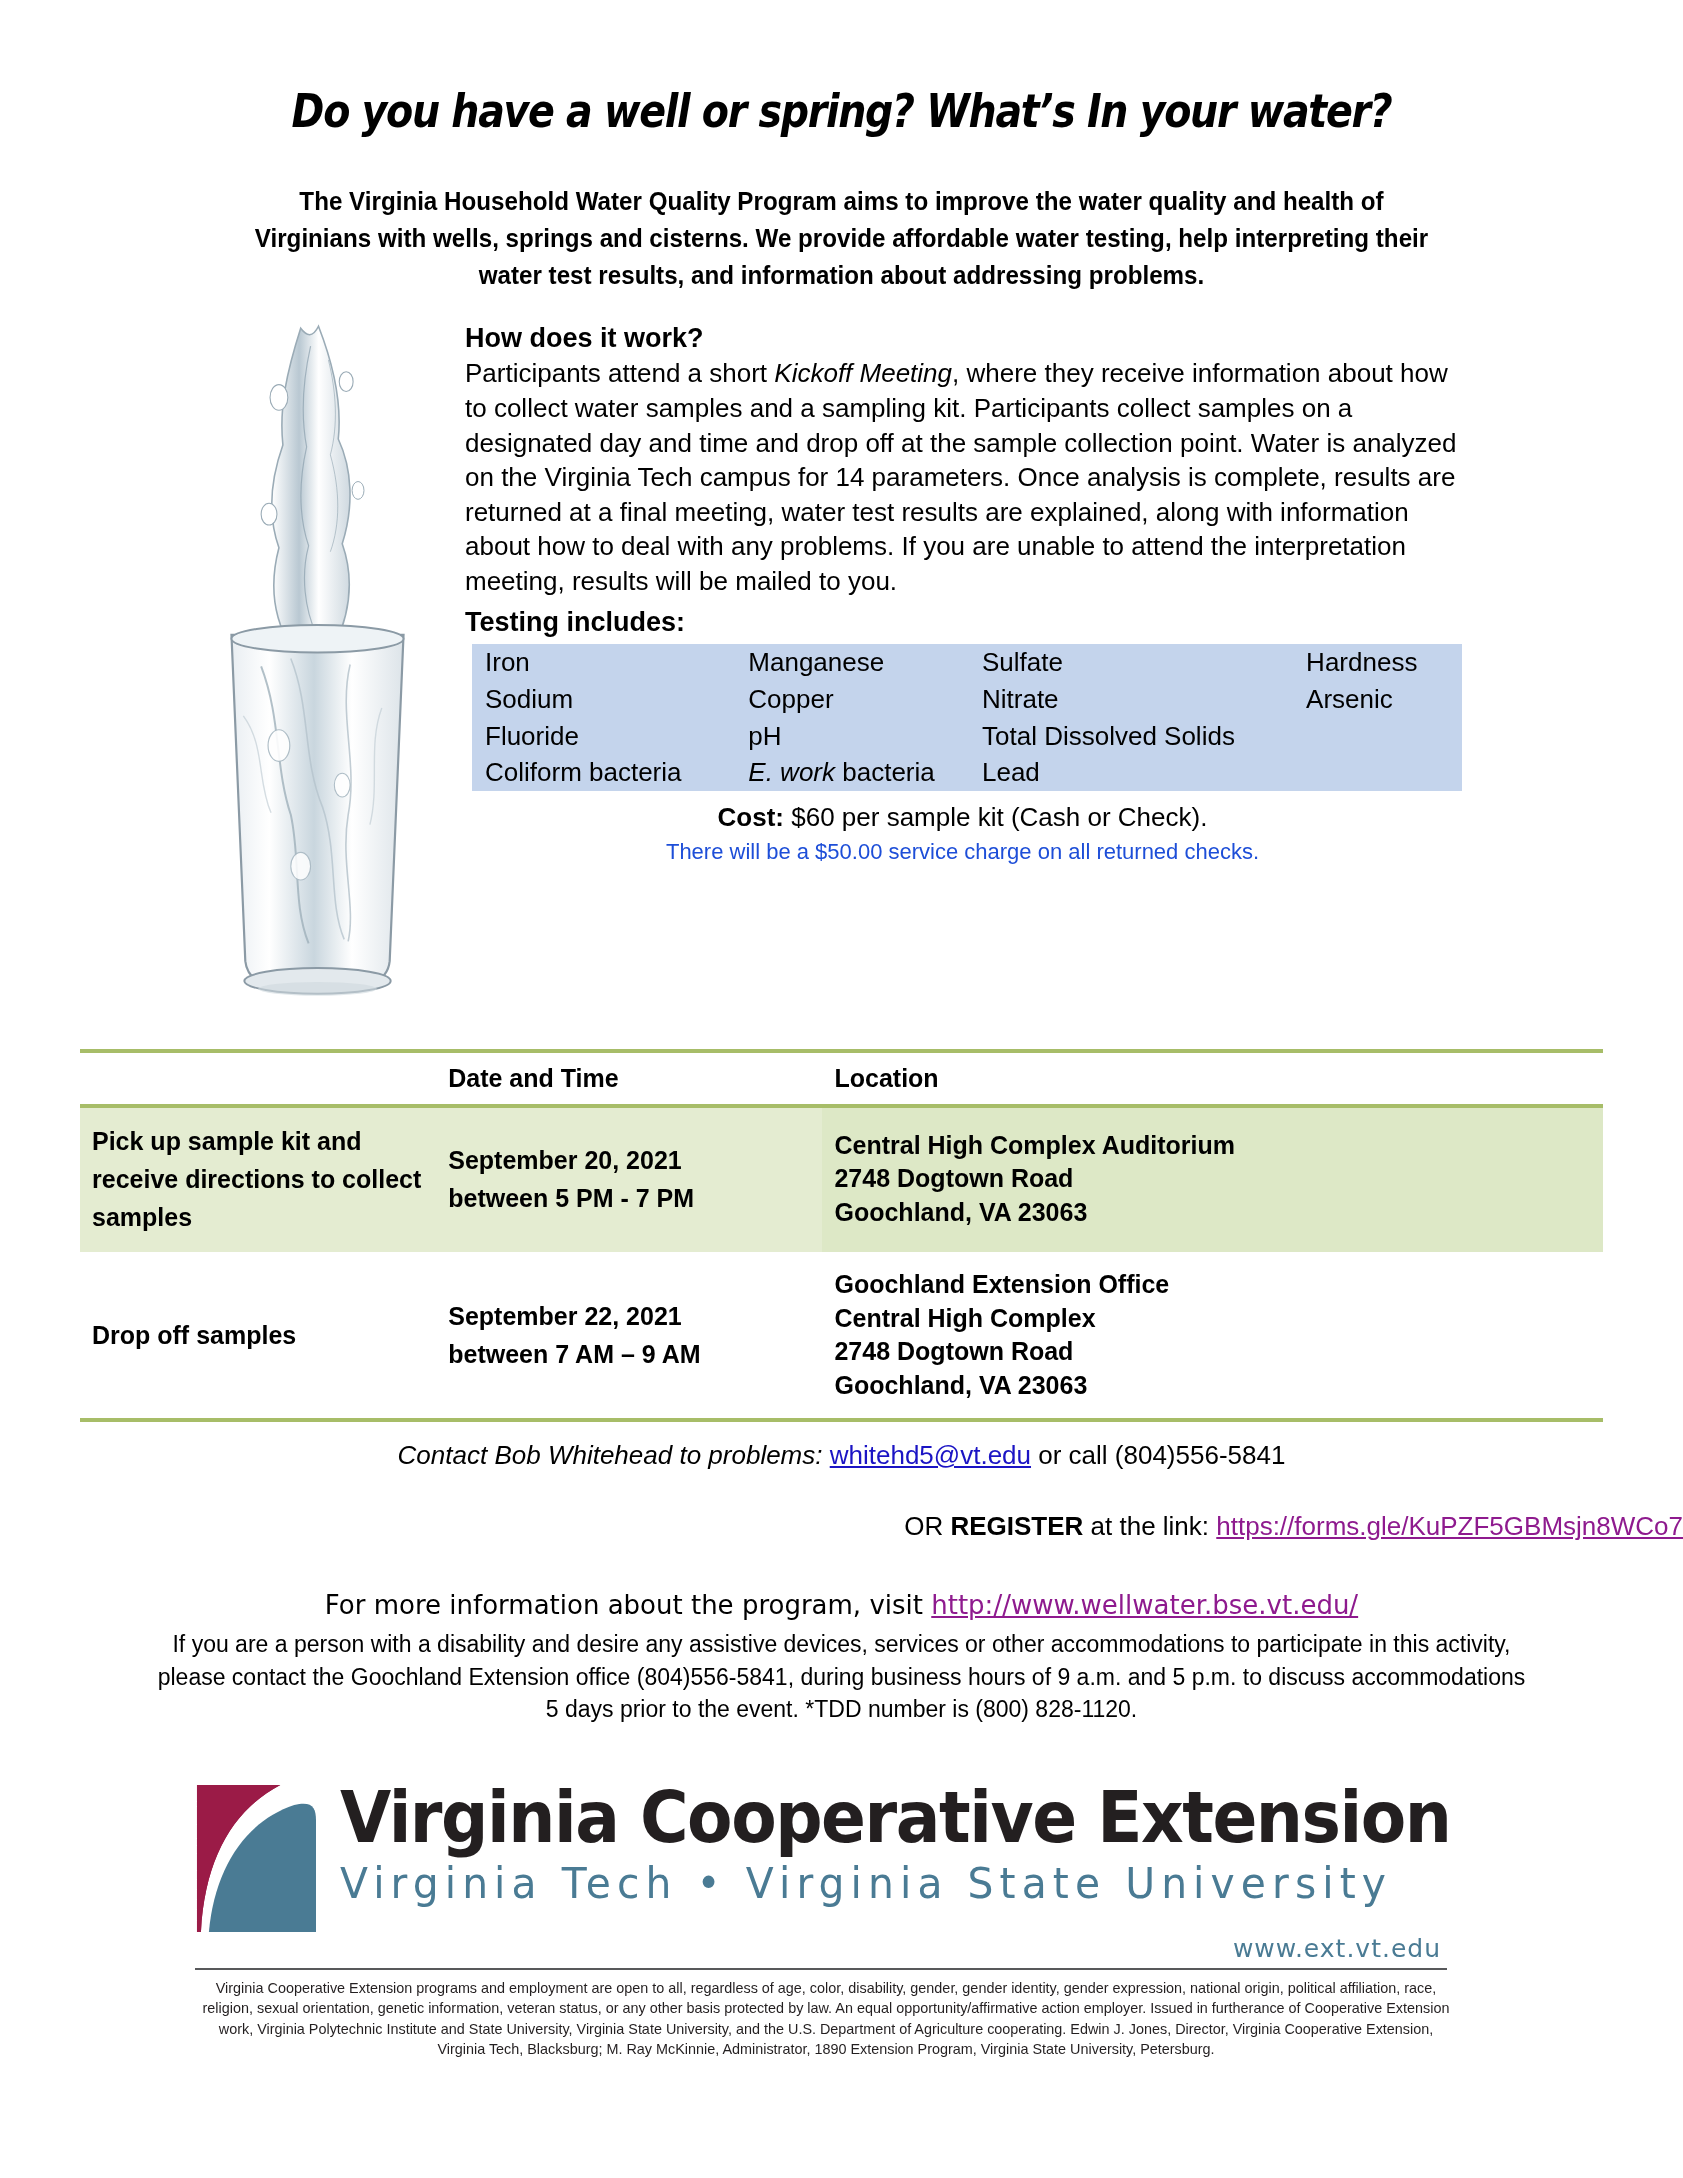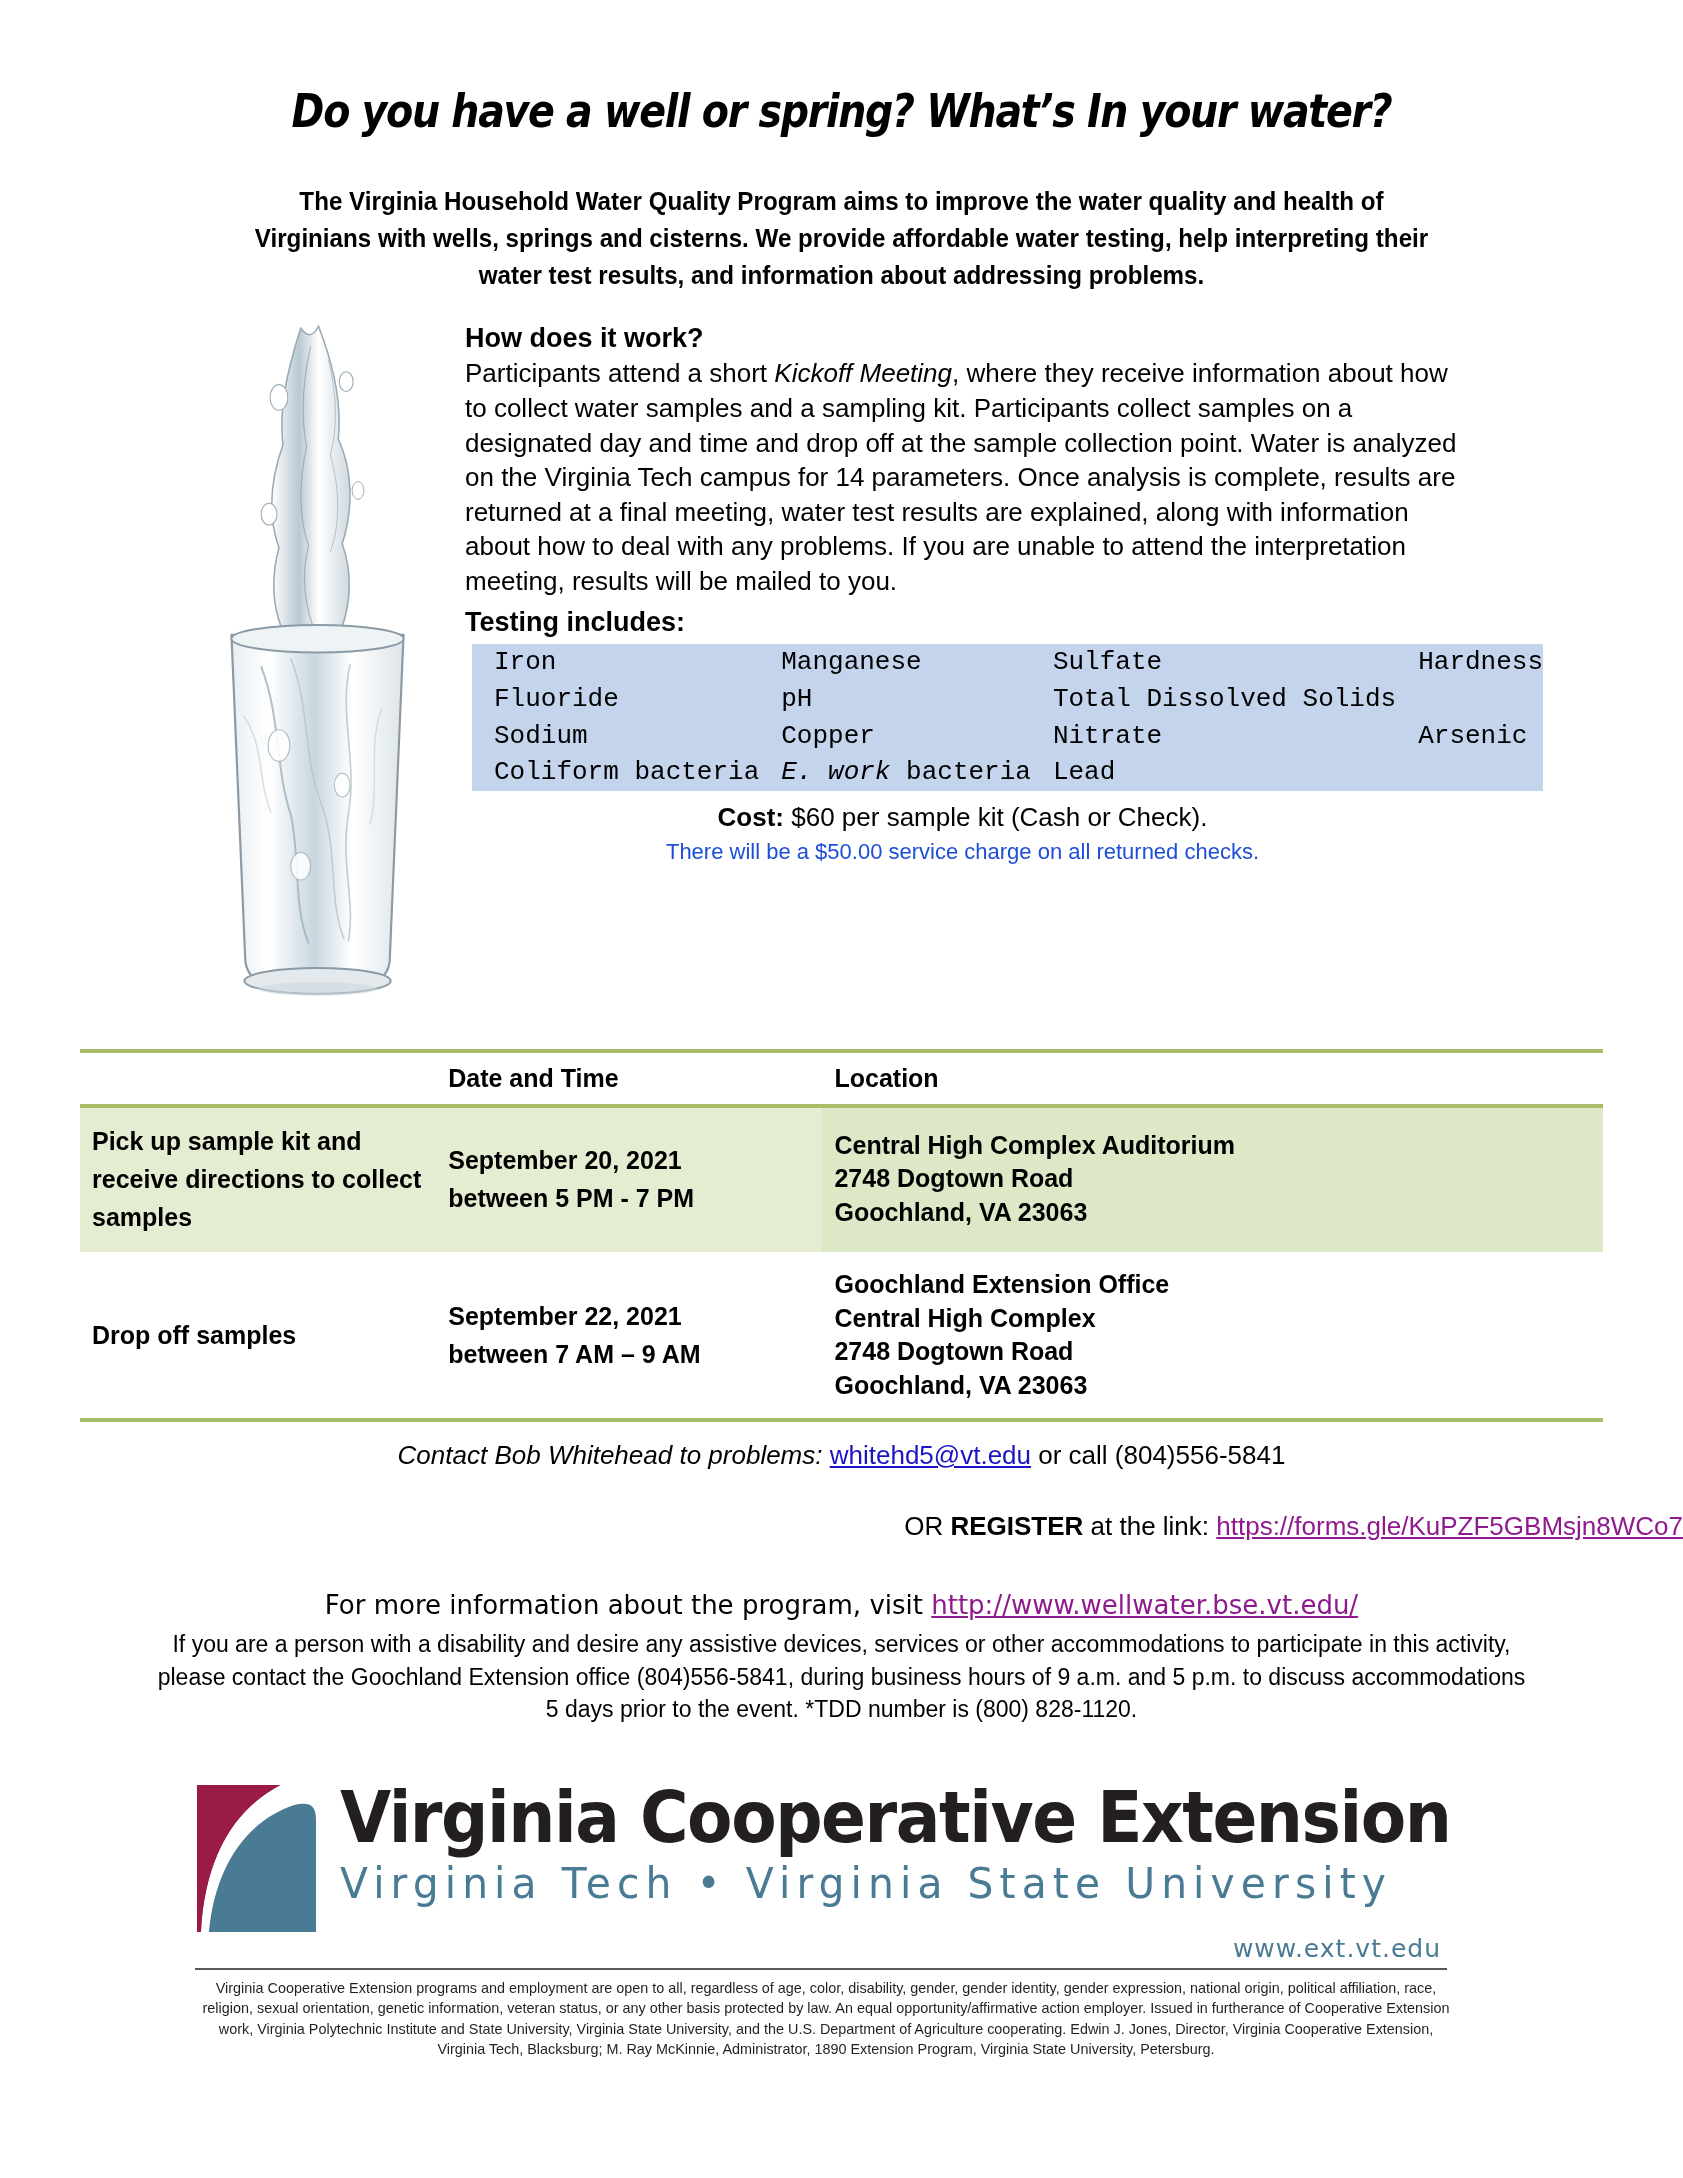--- a/index.html
+++ b/index.html
@@ -94,25 +94,24 @@
 
   
   .testtable {
     background: #c4d4ec;
     width: 990px;
     border-collapse: collapse;
     font-size: 26px;
     margin-left: 7px;
   }
   .testtable td {
-    padding: 4px 0 4px 22px;
+    padding: 4px 0 4px 13px;
     line-height: 1.1;
     vertical-align: top;
     white-space: nowrap;
-    font-family: Liberation Mono, monospace;
   }
   .testtable td.c0 { width: 265px; }
   .testtable td.c1 { width: 230px; }
   .testtable td.c2 { width: 327px; }
   .testtable td.c3 { width: 168px; }
   .testtable .ital { font-style: italic; }
 
   .cost-line {
     text-align: center;
     font-size: 26px;
@@ -359,30 +358,30 @@
 
       <table class="testtable">
         <tbody>
           <tr>
             <td class="c0">Iron</td>
             <td class="c1">Manganese</td>
             <td class="c2">Sulfate</td>
             <td class="c3">Hardness</td>
           </tr>
           <tr>
+            <td class="c0">Sodium</td>
+            <td class="c1">Copper</td>
+            <td class="c2">Nitrate</td>
+            <td class="c3">Arsenic</td>
+          </tr>
+          <tr>
             <td class="c0">Fluoride</td>
             <td class="c1">pH</td>
             <td class="c2">Total Dissolved Solids</td>
             <td class="c3"></td>
-          </tr>
-          <tr>
-            <td class="c0">Sodium</td>
-            <td class="c1">Copper</td>
-            <td class="c2">Nitrate</td>
-            <td class="c3">Arsenic</td>
           </tr>
           <tr>
             <td class="c0">Coliform bacteria</td>
             <td class="c1"><span class="ital">E. work</span><span> bacteria</span></td>
             <td class="c2">Lead</td>
             <td class="c3"></td>
           </tr>
         </tbody>
       </table>
 

